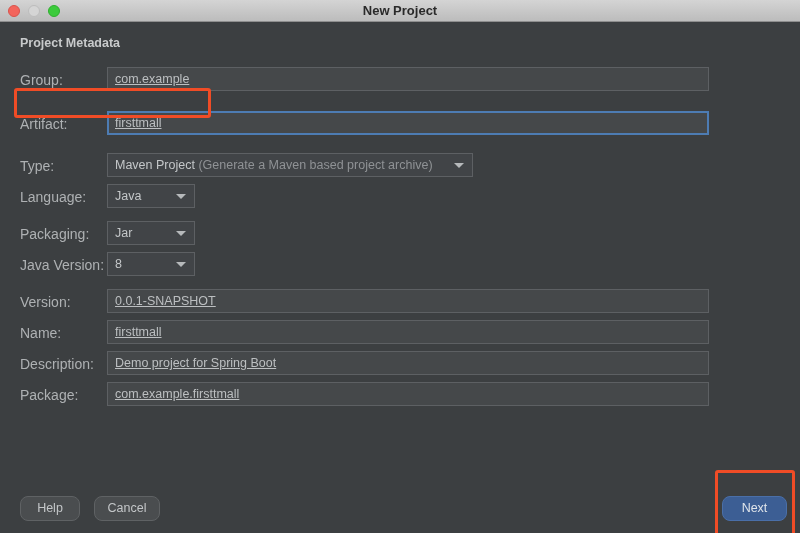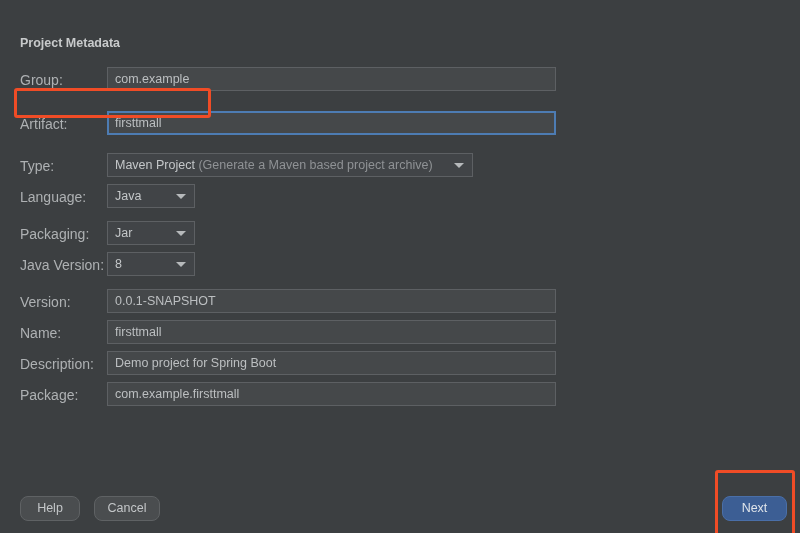--- a/index.html
+++ b/index.html
@@ -94,21 +94,21 @@
     box-sizing: border-box;
     background: #45484a;
     border: 1px solid #5d6063;
     color: #bcbfc1;
     font-size: 12.5px;
     line-height: 22px;
     padding: 0 0 0 7px;
     white-space: nowrap;
     overflow: hidden;
   }
-  .field.wide { width: 449px; }
+  .field.wide { width: 602px; text-decoration: underline; }
   .field.focused {
     border: 2px solid #4d7cb3;
     line-height: 20px;
     padding-left: 6px;
   }
 
   .combo {
     position: absolute;
     left: 107px;
     top: 0;
@@ -163,20 +163,28 @@
     border-radius: 3px;
     box-sizing: border-box;
     pointer-events: none;
   }
 </style>
 </head>
 <body>
 
 <div id="app">
 
+  <div class="titlebar">
+    <div class="lights">
+      <span class="light close"></span>
+      <span class="light min"></span>
+      <span class="light zoom"></span>
+    </div>
+    <div class="window-title">New Project</div>
+  </div>
 
   <div class="body">
 
     <div class="section-title">Project Metadata</div>
 
     <div class="row" style="top:45px">
       <div class="label">Group:</div>
       <div class="field wide">com.example</div>
     </div>
 

